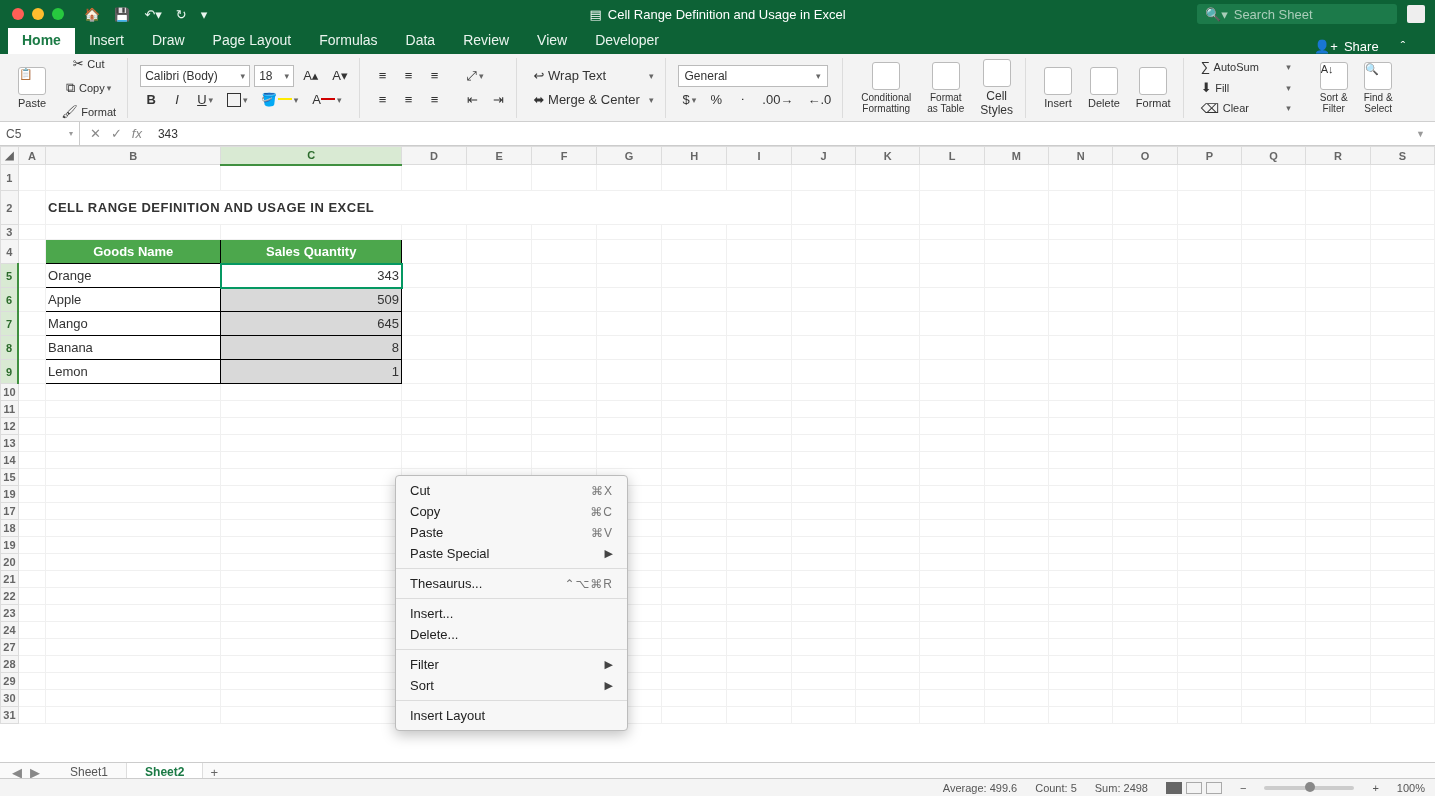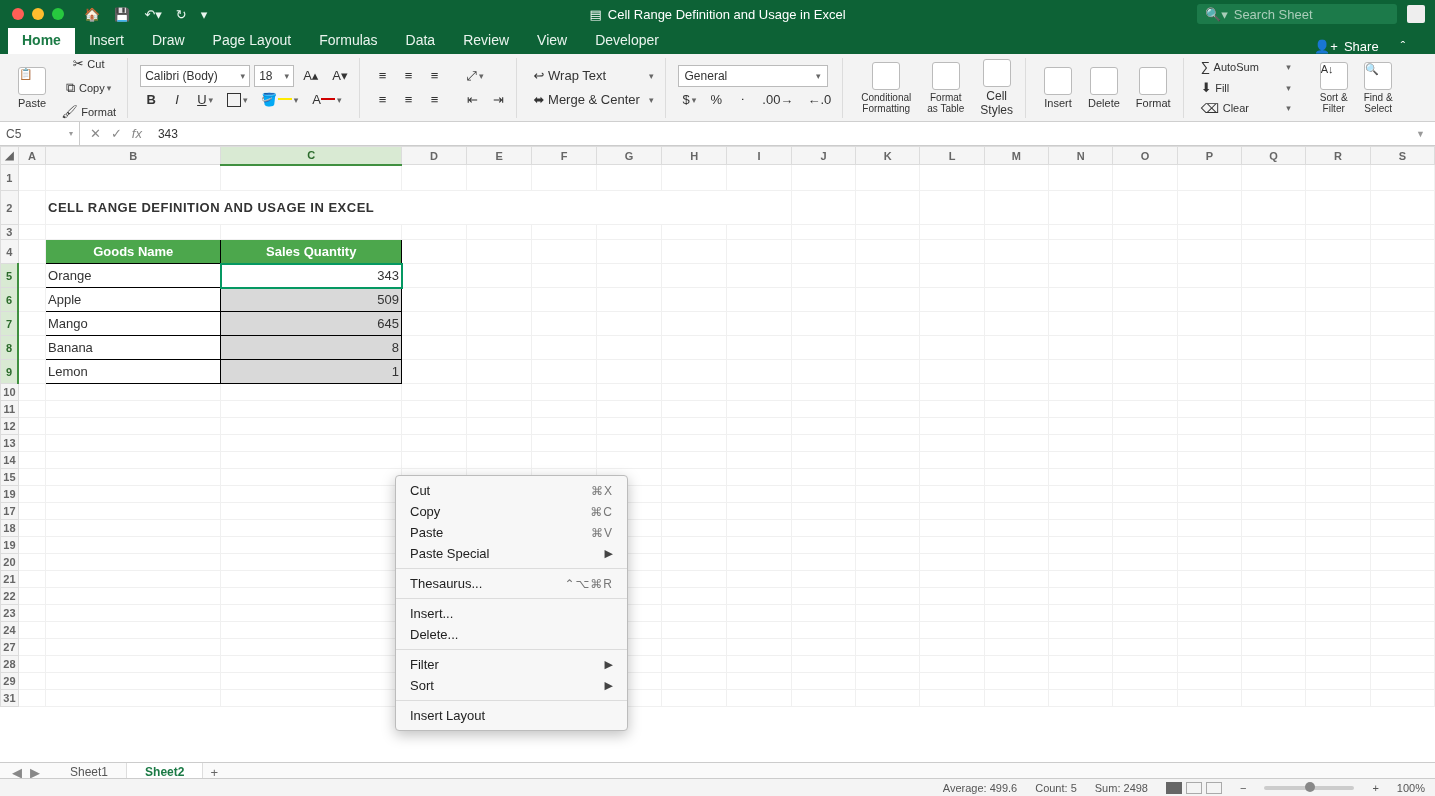--- a/index.html
+++ b/index.html
@@ -913,20 +913,42 @@
           <td class="cell" style=""></td>
           <td class="cell" style=""></td>
           <td class="cell" style=""></td>
           <td class="cell" style=""></td>
           <td class="cell" style=""></td>
           <td class="cell" style=""></td>
           <td class="cell" style=""></td>
           <td class="cell" style=""></td>
         </tr>
         <tr>
+          <th class="row-hd">30</th>
+          <td class="cell" style=""></td>
+          <td class="cell" style=""></td>
+          <td class="cell" style=""></td>
+          <td class="cell" style=""></td>
+          <td class="cell" style=""></td>
+          <td class="cell" style=""></td>
+          <td class="cell" style=""></td>
+          <td class="cell" style=""></td>
+          <td class="cell" style=""></td>
+          <td class="cell" style=""></td>
+          <td class="cell" style=""></td>
+          <td class="cell" style=""></td>
+          <td class="cell" style=""></td>
+          <td class="cell" style=""></td>
+          <td class="cell" style=""></td>
+          <td class="cell" style=""></td>
+          <td class="cell" style=""></td>
+          <td class="cell" style=""></td>
+          <td class="cell" style=""></td>
+        </tr>
+        <tr>
           <th class="row-hd">31</th>
           <td class="cell" style=""></td>
           <td class="cell" style=""></td>
           <td class="cell" style=""></td>
           <td class="cell" style=""></td>
           <td class="cell" style=""></td>
           <td class="cell" style=""></td>
           <td class="cell" style=""></td>
           <td class="cell" style=""></td>
           <td class="cell" style=""></td>

